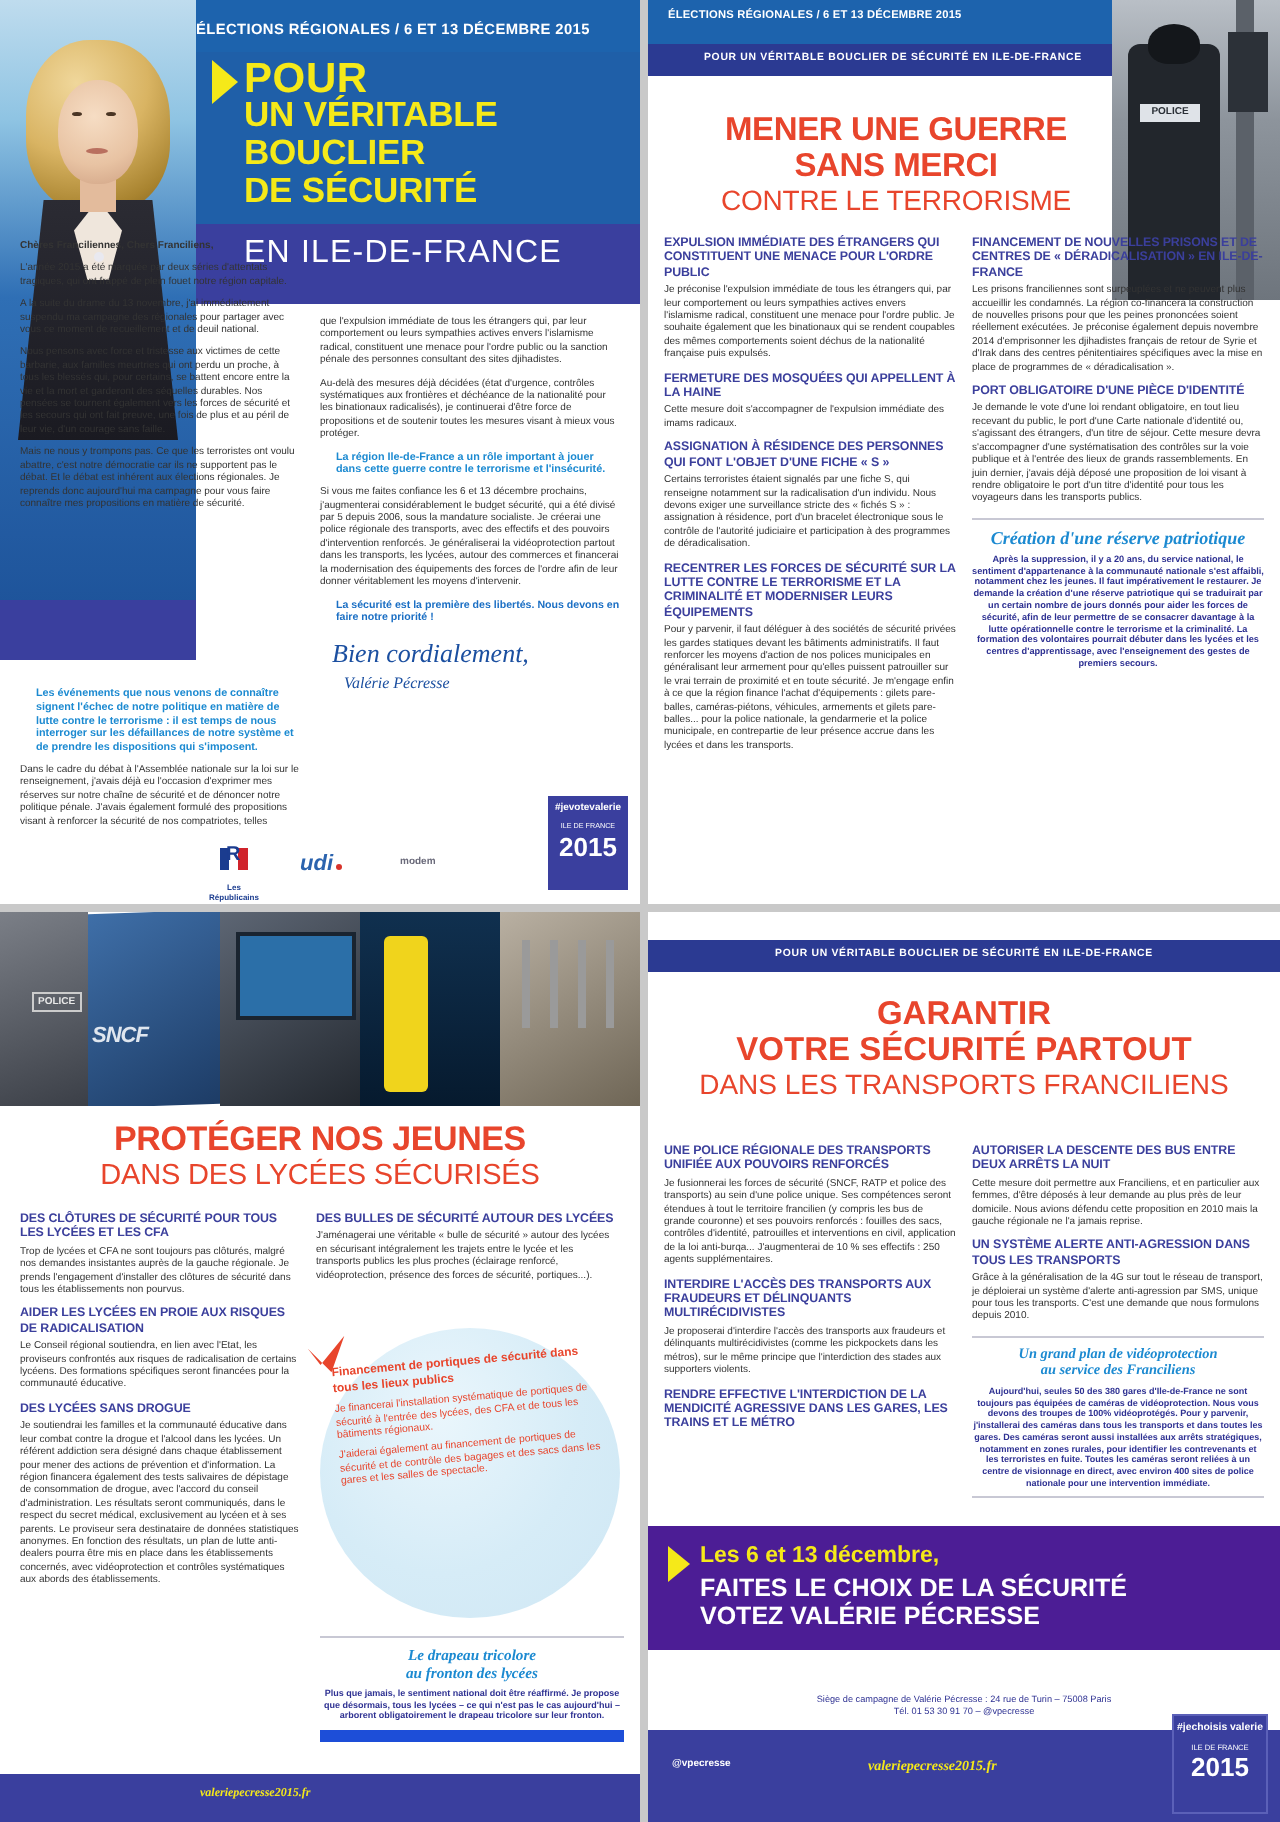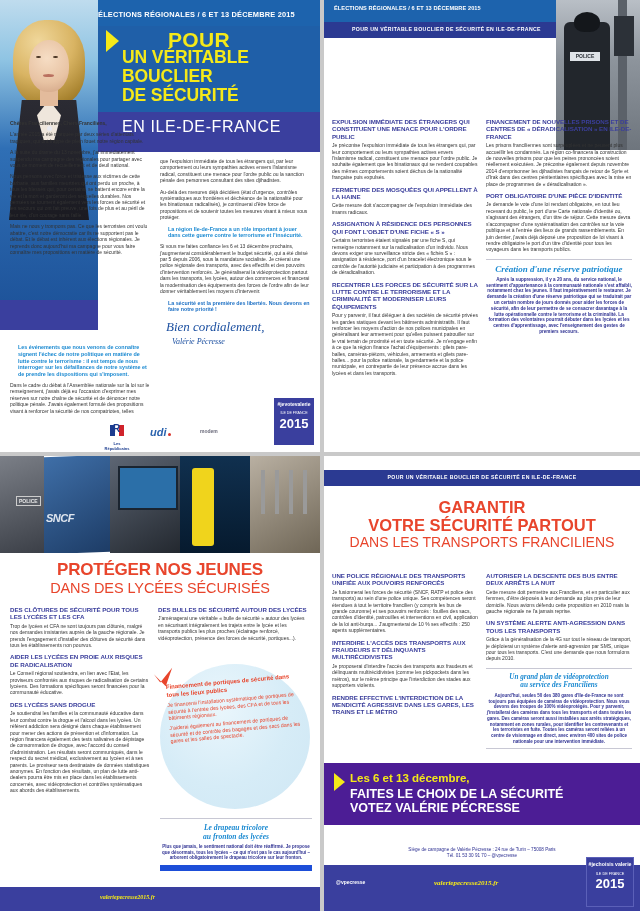--- a/index.html
+++ b/index.html
@@ -34,21 +34,21 @@
   #tl .pend{position:absolute;left:38px;top:112px;width:5px;height:5px;border-radius:50%;background:#e9e9f0;}
   #tl .bluestrip{position:absolute;left:0;top:300px;width:98px;height:30px;background:#3a3f9e;}
 
   #tl .hdrline{position:absolute;left:98px;top:8px;width:222px;height:14px;color:#fff;
         font-size:7.4px;font-weight:bold;letter-spacing:0.2px;line-height:14px;}
   #tl .topblue{position:absolute;left:98px;top:0;width:222px;height:26px;background:#1d63ad;}
   #tl .midblue{position:absolute;left:98px;top:26px;width:222px;height:126px;background:#1f5fa8;}
   #tl .deepblue{position:absolute;left:98px;top:112px;width:222px;height:40px;background:#3a3f9e;}
   #tl .chev{position:absolute;left:106px;top:30px;width:0;height:0;
         border-top:11px solid transparent;border-bottom:11px solid transparent;border-left:13px solid #f5e919;}
-  #tl .pour{position:absolute;left:122px;top:28px;font-size:21px;font-weight:bold;color:#f5e919;letter-spacing:0.3px;margin-left:46px;}
+  #tl .pour{position:absolute;left:122px;top:28px;font-size:21px;font-weight:bold;color:#f5e919;letter-spacing:0.3px;}
   #tl .big{position:absolute;left:122px;top:48px;font-size:17.5px;font-weight:bold;color:#f5e919;
         line-height:19px;letter-spacing:-0.1px;}
   #tl .idf{position:absolute;left:122px;top:118px;font-size:16px;color:#fff;letter-spacing:0.6px;text-align:center;}
 
   #tl .colA{position:absolute;left:10px;top:340px;width:140px;}
   #tl .colB{position:absolute;left:160px;top:158px;width:150px;}
   #tl .letterA{position:absolute;left:10px;top:120px;width:140px;}
 
   .quote{color:#1c8ad1;font-size:5.4px;line-height:6.8px;font-weight:bold;margin:4px 0 4px 8px;}
   .quote2{color:#1b6fc4;font-size:5.3px;line-height:6.6px;font-weight:bold;margin:3px 0 3px 8px;}
@@ -245,20 +245,25 @@
     <div class="subbar">
       <span>POUR UN VÉRITABLE BOUCLIER DE SÉCURITÉ EN ILE-DE-FRANCE</span>
     </div>
     <div class="copimg">
       <div class="pole"></div>
       <div class="sign"></div>
       <div class="figure"></div>
       <div class="helmet"></div>
       <div class="label">POLICE</div>
     </div>
+    <div class="title">
+      <div class="l1">MENER UNE GUERRE</div>
+      <div class="l1">SANS MERCI</div>
+      <div class="l3">CONTRE LE TERRORISME</div>
+    </div>
 
     <div class="c1">
       <h4 class="sec">EXPULSION IMMÉDIATE DES ÉTRANGERS QUI CONSTITUENT UNE MENACE POUR L'ORDRE PUBLIC</h4>
       <p class="body">Je préconise l'expulsion immédiate de tous les étrangers qui, par leur comportement ou leurs sympathies actives envers l'islamisme radical, constituent une menace pour l'ordre public. Je souhaite également que les binationaux qui se rendent coupables des mêmes comportements soient déchus de la nationalité française puis expulsés.</p>
       <h4 class="sec">FERMETURE DES MOSQUÉES QUI APPELLENT À LA HAINE</h4>
       <p class="body">Cette mesure doit s'accompagner de l'expulsion immédiate des imams radicaux.</p>
       <h4 class="sec">ASSIGNATION À RÉSIDENCE DES PERSONNES QUI FONT L'OBJET D'UNE FICHE « S »</h4>
       <p class="body">Certains terroristes étaient signalés par une fiche S, qui renseigne notamment sur la radicalisation d'un individu. Nous devons exiger une surveillance stricte des « fichés S » : assignation à résidence, port d'un bracelet électronique sous le contrôle de l'autorité judiciaire et participation à des programmes de déradicalisation.</p>
       <h4 class="sec">RECENTRER LES FORCES DE SÉCURITÉ SUR LA LUTTE CONTRE LE TERRORISME ET LA CRIMINALITÉ ET MODERNISER LEURS ÉQUIPEMENTS</h4>
       <p class="body">Pour y parvenir, il faut déléguer à des sociétés de sécurité privées les gardes statiques devant les bâtiments administratifs. Il faut renforcer les moyens d'action de nos polices municipales en généralisant leur armement pour qu'elles puissent patrouiller sur le vrai terrain de proximité et en toute sécurité. Je m'engage enfin à ce que la région finance l'achat d'équipements : gilets pare-balles, caméras-piétons, véhicules, armements et gilets pare-balles... pour la police nationale, la gendarmerie et la police municipale, en contrepartie de leur présence accrue dans les lycées et dans les transports.</p>

